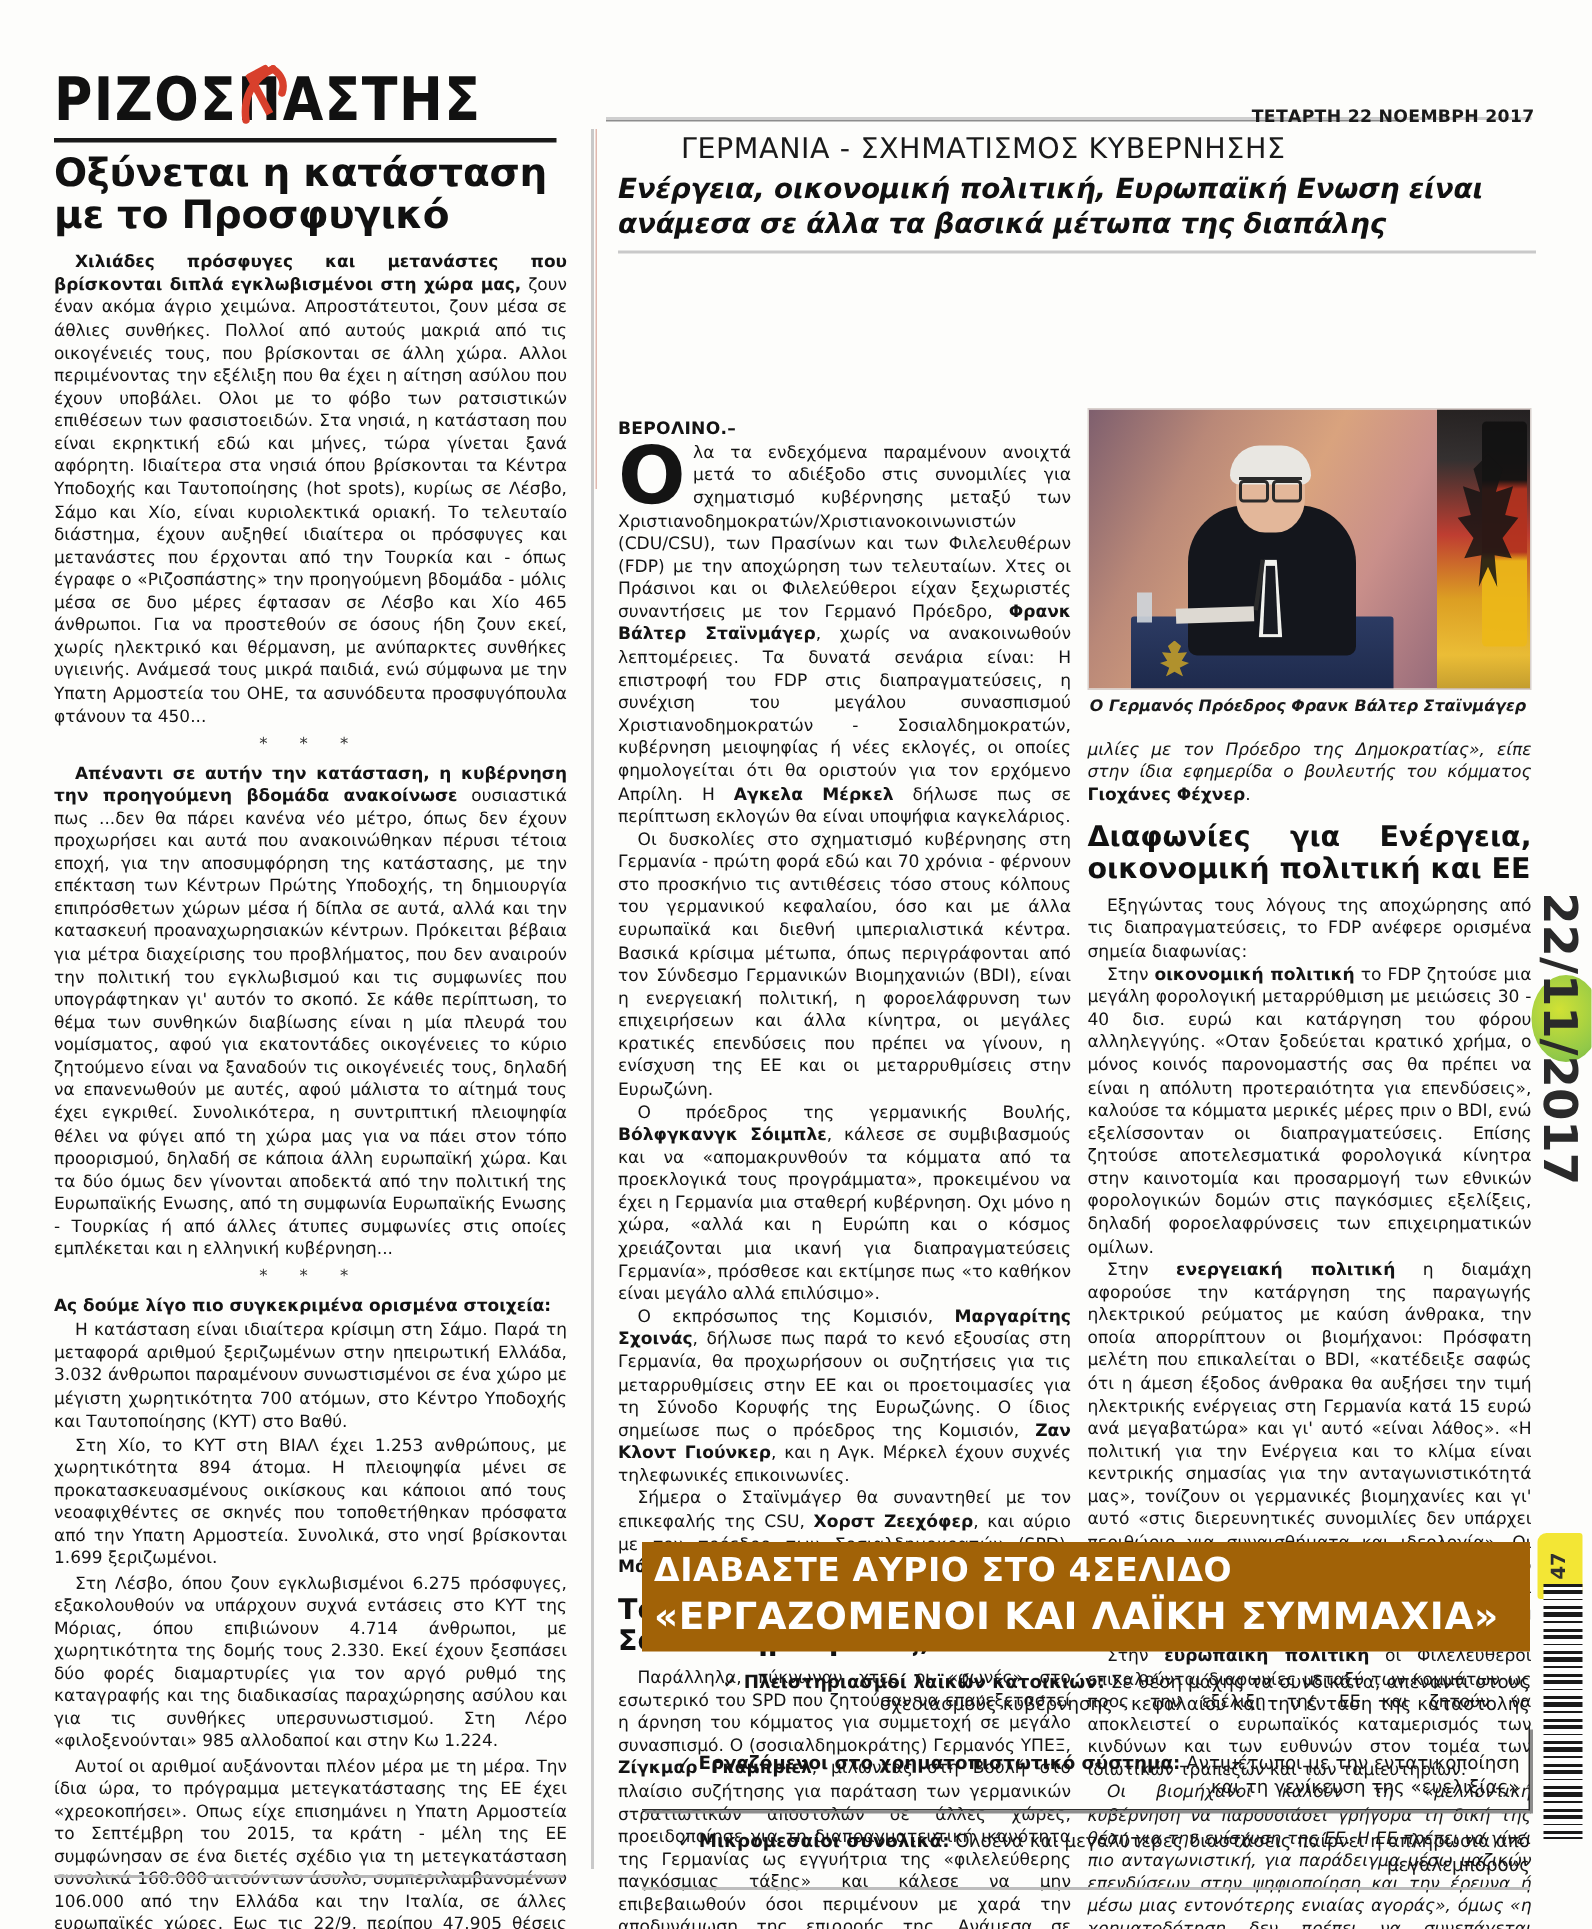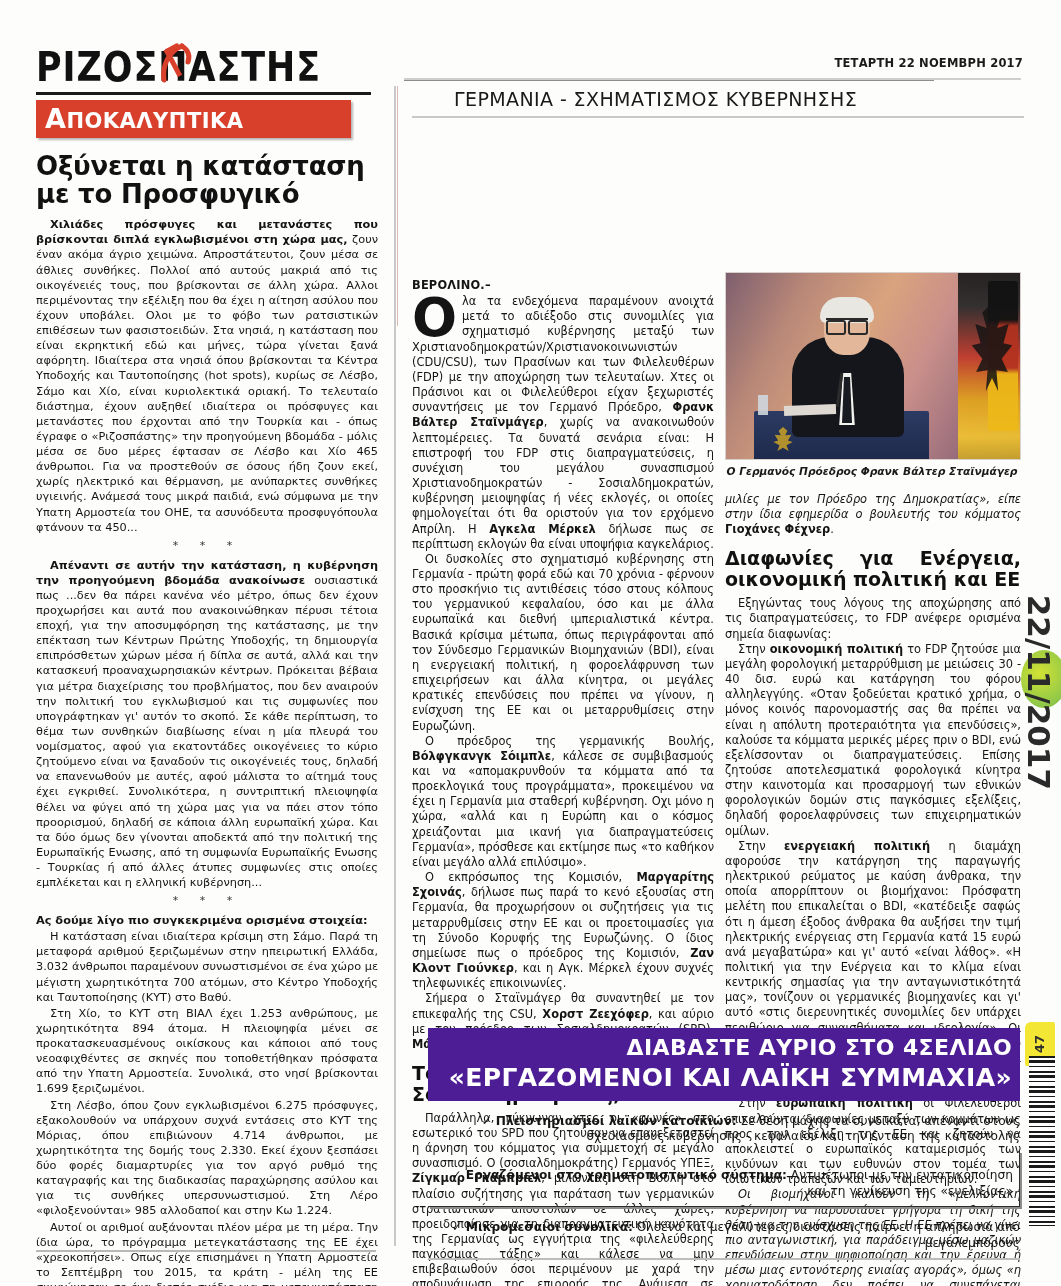--- a/index.html
+++ b/index.html
@@ -23,21 +23,21 @@
     transform:scaleX(.97);transform-origin:left center;
   }
   .hammer-sickle{
     position:absolute;left:122px;top:-4px;width:38px;height:44px;
     pointer-events:none;
   }
   .masthead-rule{position:absolute;left:36px;top:92px;width:335px;height:3px;background:#1a1a1a;}
   .top-rule-right{position:absolute;left:404px;top:78px;width:617px;height:2px;background:#cfcfcf;}
   .top-rule-right2{position:absolute;left:404px;top:80px;width:530px;height:1px;background:#8d8d8d;}
   .date{
-    position:absolute;right:38px;top:56px;
+    position:absolute;right:38px;top:70px;
     font-size:11.5px;font-weight:bold;letter-spacing:.2px;color:#1a1a1a;
   }
 
   
   .left-col{position:absolute;left:36px;top:100px;width:342px;}
   .apokalyptika{
     position:relative;width:315px;height:38px;
     background:#d8402c;
     box-shadow:2px 2px 2px rgba(0,0,0,.28);
     margin-bottom:14px;
@@ -191,21 +191,21 @@
 
   
   .barcode{
     position:absolute;right:6px;bottom:60px;width:26px;height:170px;
     background:repeating-linear-gradient(180deg,#1a1a1a 0 2px,#fff 2px 4px,#1a1a1a 4px 7px,#fff 7px 10px,#1a1a1a 10px 11px,#fff 11px 15px);
   }
 
   
   .promo{position:absolute;left:428px;top:1028px;width:592px;}
   .promo-black{
-    background:#4c1d95;color:#fff;text-align:right;padding:7px 8px 9px 8px;
+    background:#a16207;color:#fff;text-align:left;padding:7px 8px 9px 8px;
   }
   .promo-line1{font-size:22px;font-weight:bold;letter-spacing:.4px;line-height:1.16;}
   .promo-line2{font-size:25px;font-weight:bold;letter-spacing:.4px;line-height:1.16;margin-top:2px;}
   .promo-item{
     font-size:12.2px;line-height:1.3;color:#151515;margin-top:13px;padding-left:4px;text-align:right;
   }
   .promo-item .check{font-weight:bold;margin-right:4px;}
   .promo-item b{font-weight:bold;}
   .promo-box2{
     border:1.5px solid #2b2b2b;border-top:none;border-left:none;
@@ -230,41 +230,39 @@
   </div>
   <div class="masthead-rule"></div>
   <div class="top-rule-right"></div>
   <div class="top-rule-right2"></div>
   <div class="date">ΤΕΤΑΡΤΗ 22 ΝΟΕΜΒΡΗ 2017</div>
 
   <div class="vdiv"></div>
   <div class="vdiv2"></div>
 
   <div class="left-col">
-    <div class="apokalyptika">
-      <span class="cap">Α</span><span class="rest">ΠΟΚΑΛΥΠΤΙΚΑ</span>
-    </div>
     <div class="left-headline">Οξύνεται η κατάσταση με το Προσφυγικό</div>
     <div class="left-body">
       <p><b>Χιλιάδες πρόσφυγες και μετανάστες που βρίσκονται διπλά εγκλωβισμένοι στη χώρα μας,</b> <span>ζουν έναν ακόμα άγριο χειμώνα. Απροστάτευτοι, ζουν μέσα σε άθλιες συνθήκες. Πολλοί από αυτούς μακριά από τις οικογένειές τους, που βρίσκονται σε άλλη χώρα. Αλλοι περιμένοντας την εξέλιξη που θα έχει η αίτηση ασύλου που έχουν υποβάλει. Ολοι με το φόβο των ρατσιστικών επιθέσεων των φασιστοειδών. Στα νησιά, η κατάσταση που είναι εκρηκτική εδώ και μήνες, τώρα γίνεται ξανά αφόρητη. Ιδιαίτερα στα νησιά όπου βρίσκονται τα Κέντρα Υποδοχής και Ταυτοποίησης (hot spots), κυρίως σε Λέσβο, Σάμο και Χίο, είναι κυριολεκτικά οριακή. Το τελευταίο διάστημα, έχουν αυξηθεί ιδιαίτερα οι πρόσφυγες και μετανάστες που έρχονται από την Τουρκία και - όπως έγραφε ο «Ριζοσπάστης» την προηγούμενη βδομάδα - μόλις μέσα σε δυο μέρες έφτασαν σε Λέσβο και Χίο 465 άνθρωποι. Για να προστεθούν σε όσους ήδη ζουν εκεί, χωρίς ηλεκτρικό και θέρμανση, με ανύπαρκτες συνθήκες υγιεινής. Ανάμεσά τους μικρά παιδιά, ενώ σύμφωνα με την Υπατη Αρμοστεία του ΟΗΕ, τα ασυνόδευτα προσφυγόπουλα φτάνουν τα 450...</span></p>
       <div class="stars">*  *  *</div>
       <p><b>Απέναντι σε αυτήν την κατάσταση, η κυβέρνηση την προηγούμενη βδομάδα ανακοίνωσε</b><span> ουσιαστικά πως ...δεν θα πάρει κανένα νέο μέτρο, όπως δεν έχουν προχωρήσει και αυτά που ανακοινώθηκαν πέρυσι τέτοια εποχή, για την αποσυμφόρηση της κατάστασης, με την επέκταση των Κέντρων Πρώτης Υποδοχής, τη δημιουργία επιπρόσθετων χώρων μέσα ή δίπλα σε αυτά, αλλά και την κατασκευή προαναχωρησιακών κέντρων. Πρόκειται βέβαια για μέτρα διαχείρισης του προβλήματος, που δεν αναιρούν την πολιτική του εγκλωβισμού και τις συμφωνίες που υπογράφτηκαν γι' αυτόν το σκοπό. Σε κάθε περίπτωση, το θέμα των συνθηκών διαβίωσης είναι η μία πλευρά του νομίσματος, αφού για εκατοντάδες οικογένειες το κύριο ζητούμενο είναι να ξαναδούν τις οικογένειές τους, δηλαδή να επανενωθούν με αυτές, αφού μάλιστα το αίτημά τους έχει εγκριθεί. Συνολικότερα, η συντριπτική πλειοψηφία θέλει να φύγει από τη χώρα μας για να πάει στον τόπο προορισμού, δηλαδή σε κάποια άλλη ευρωπαϊκή χώρα. Και τα δύο όμως δεν γίνονται αποδεκτά από την πολιτική της Ευρωπαϊκής Ενωσης, από τη συμφωνία Ευρωπαϊκής Ενωσης - Τουρκίας ή από άλλες άτυπες συμφωνίες στις οποίες εμπλέκεται και η ελληνική κυβέρνηση...</span></p>
       <div class="stars">*  *  *</div>
       <p class="noindent"><b>Ας δούμε λίγο πιο συγκεκριμένα ορισμένα στοιχεία:</b></p>
       <p><span>Η κατάσταση είναι ιδιαίτερα κρίσιμη στη Σάμο. Παρά τη μεταφορά αριθμού ξεριζωμένων στην ηπειρωτική Ελλάδα, 3.032 άνθρωποι παραμένουν συνωστισμένοι σε ένα χώρο με μέγιστη χωρητικότητα 700 ατόμων, στο Κέντρο Υποδοχής και Ταυτοποίησης (ΚΥΤ) στο Βαθύ.</span></p>
       <p><span>Στη Χίο, το ΚΥΤ στη ΒΙΑΛ έχει 1.253 ανθρώπους, με χωρητικότητα 894 άτομα. Η πλειοψηφία μένει σε προκατασκευασμένους οικίσκους και κάποιοι από τους νεοαφιχθέντες σε σκηνές που τοποθετήθηκαν πρόσφατα από την Υπατη Αρμοστεία. Συνολικά, στο νησί βρίσκονται 1.699 ξεριζωμένοι.</span></p>
       <p><span>Στη Λέσβο, όπου ζουν εγκλωβισμένοι 6.275 πρόσφυγες, εξακολουθούν να υπάρχουν συχνά εντάσεις στο ΚΥΤ της Μόριας, όπου επιβιώνουν 4.714 άνθρωποι, με χωρητικότητα της δομής τους 2.330. Εκεί έχουν ξεσπάσει δύο φορές διαμαρτυρίες για τον αργό ρυθμό της καταγραφής και της διαδικασίας παραχώρησης ασύλου και για τις συνθήκες υπερσυνωστισμού. Στη Λέρο «φιλοξενούνται» 985 αλλοδαποί και στην Κω 1.224.</span></p>
       <p><span>Αυτοί οι αριθμοί αυξάνονται πλέον μέρα με τη μέρα. Την ίδια ώρα, το πρόγραμμα μετεγκατάστασης της ΕΕ έχει «χρεοκοπήσει». Οπως είχε επισημάνει η Υπατη Αρμοστεία το Σεπτέμβρη του 2015, τα κράτη - μέλη της ΕΕ συμφώνησαν σε ένα διετές σχέδιο για τη μετεγκατάσταση συνολικά 160.000 αιτούντων άσυλο, συμπεριλαμβανομένων 106.000 από την Ελλάδα και την Ιταλία, σε άλλες ευρωπαϊκές χώρες. Εως τις 22/9, περίπου 47.905 θέσεις είχαν δεσμευτεί από τα κράτη - μέλη. Σε αυτές περιλαμβάνονται 20.066 αιτούντες άσυλο που μετεγκαταστάθηκαν από την Ελλάδα και 9.078 από την Ιταλία. Δηλαδή, το ποσοστό κάλυψης του στόχου ήταν 28,7%...</span></p>
 
     </div>
   </div>
   <div class="bottom-rule"></div>
 
   <div class="right-area">
     <div class="kicker">ΓΕΡΜΑΝΙΑ - ΣΧΗΜΑΤΙΣΜΟΣ ΚΥΒΕΡΝΗΣΗΣ</div>
+    <div class="subhead">Ενέργεια, οικονομική πολιτική, Ευρωπαϊκή Ενωση είναι ανάμεσα σε άλλα τα βασικά μέτωπα της διαπάλης</div>
     <div class="subhead-rule"></div>
   </div>
 
   <div class="col" style="left:412px;top:278px;width:302px;">
     <div class="dateline">ΒΕΡΟΛΙΝΟ.–</div>
     <p class="noindent"><span class="dropcap">Ο</span><span>λα τα ενδεχόμενα παραμένουν ανοιχτά μετά το αδιέξοδο στις συνομιλίες για σχηματισμό κυβέρνησης μεταξύ των Χριστιανοδημοκρατών/Χριστιανοκοινωνιστών (CDU/CSU), των Πρασίνων και των Φιλελευθέρων (FDP) με την αποχώρηση των τελευταίων. Χτες οι Πράσινοι και οι Φιλελεύθεροι είχαν ξεχωριστές συναντήσεις με τον Γερμανό Πρόεδρο, </span><b>Φρανκ Βάλτερ Σταϊνμάγερ</b><span>, χωρίς να ανακοινωθούν λεπτομέρειες. Τα δυνατά σενάρια είναι: Η επιστροφή του FDP στις διαπραγματεύσεις, η συνέχιση του μεγάλου συνασπισμού Χριστιανοδημοκρατών - Σοσιαλδημοκρατών, κυβέρνηση μειοψηφίας ή νέες εκλογές, οι οποίες φημολογείται ότι θα οριστούν για τον ερχόμενο Απρίλη. Η </span><b>Αγκελα Μέρκελ</b><span> δήλωσε πως σε περίπτωση εκλογών θα είναι υποψήφια καγκελάριος.</span></p>
     <p><span>Οι δυσκολίες στο σχηματισμό κυβέρνησης στη Γερμανία - πρώτη φορά εδώ και 70 χρόνια - φέρνουν στο προσκήνιο τις αντιθέσεις τόσο στους κόλπους του γερμανικού κεφαλαίου, όσο και με άλλα ευρωπαϊκά και διεθνή ιμπεριαλιστικά κέντρα. Βασικά κρίσιμα μέτωπα, όπως περιγράφονται από τον Σύνδεσμο Γερμανικών Βιομηχανιών (BDI), είναι η ενεργειακή πολιτική, η φοροελάφρυνση των επιχειρήσεων και άλλα κίνητρα, οι μεγάλες κρατικές επενδύσεις που πρέπει να γίνουν, η ενίσχυση της ΕΕ και οι μεταρρυθμίσεις στην Ευρωζώνη.</span></p>
     <p><span>Ο πρόεδρος της γερμανικής Βουλής, </span><b>Βόλφγκανγκ Σόιμπλε</b><span>, κάλεσε σε συμβιβασμούς και να «απομακρυνθούν τα κόμματα από τα προεκλογικά τους προγράμματα», προκειμένου να έχει η Γερμανία μια σταθερή κυβέρνηση. Οχι μόνο η χώρα, «αλλά και η Ευρώπη και ο κόσμος χρειάζονται μια ικανή για διαπραγματεύσεις Γερμανία», πρόσθεσε και εκτίμησε πως «το καθήκον είναι μεγάλο αλλά επιλύσιμο».</span></p>
     <p><span>Ο εκπρόσωπος της Κομισιόν, </span><b>Μαργαρίτης Σχοινάς</b><span>, δήλωσε πως παρά το κενό εξουσίας στη Γερμανία, θα προχωρήσουν οι συζητήσεις για τις μεταρρυθμίσεις στην ΕΕ και οι προετοιμασίες για τη Σύνοδο Κορυφής της Ευρωζώνης. Ο ίδιος σημείωσε πως ο πρόεδρος της Κομισιόν, </span><b>Ζαν Κλοντ Γιούνκερ</b><span>, και η Αγκ. Μέρκελ έχουν συχνές τηλεφωνικές επικοινωνίες.</span></p>
     <p><span>Σήμερα ο Σταϊνμάγερ θα συναντηθεί με τον επικεφαλής της CSU, </span><b>Χορστ Ζεεχόφερ</b><span>, και αύριο με τον πρόεδρο των Σοσιαλδημοκρατών (SPD), </span><b>Μάρτιν Σουλτς</b><span>.</span></p>

